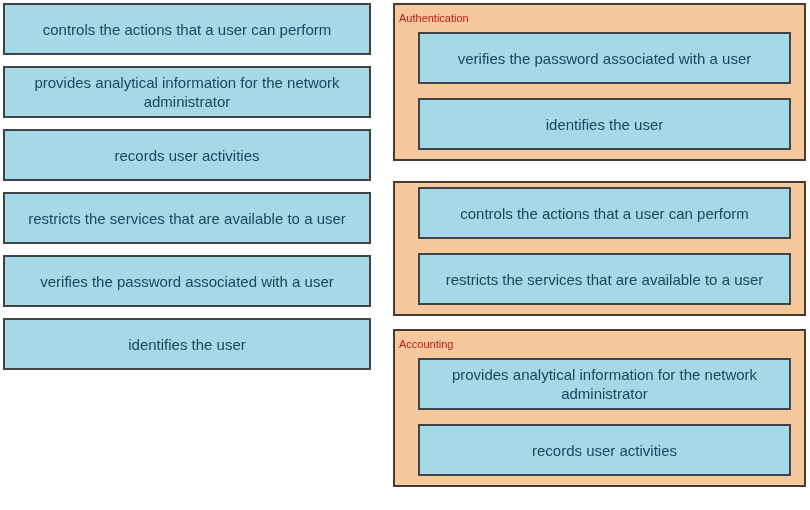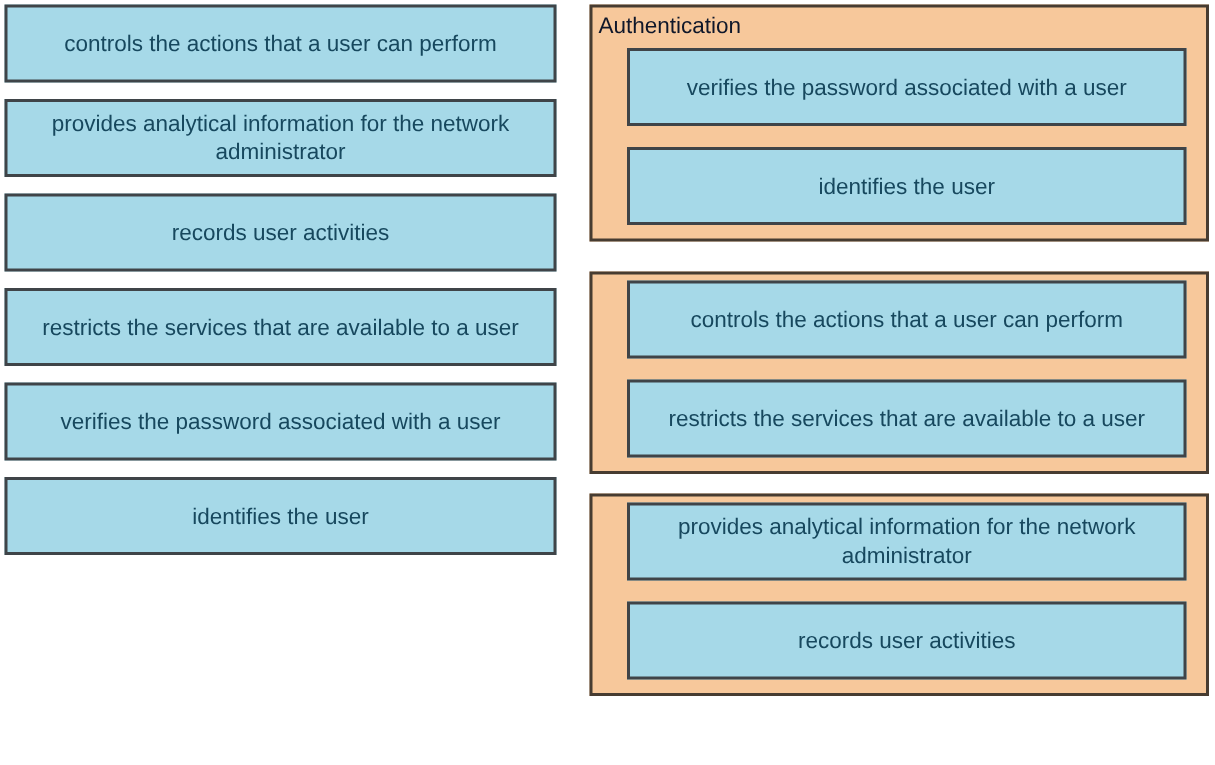--- a/index.html
+++ b/index.html
@@ -55,22 +55,22 @@
     box-sizing: border-box;
     border: 2px solid #473c31;
     background: #f7c89b;
     padding: 4px 13px 9px 23px;
   }
   .panel-auth  { margin-bottom: 20px; }
   .panel-authz { margin-bottom: 13px; }
   .panel-title {
     margin-left: -19px;
     margin-bottom: 5px;
-    color: #0f172a;
-    font-size: 15px;
+    color: #b91c1c;
+    font-size: 11px;
     line-height: 18px;
   }
   .slot {
     box-sizing: border-box;
     min-height: 52px;
     border: 2px solid #3f4448;
     background: #a6d9e8;
     color: #17485e;
     font-size: 15px;
     line-height: 19px;
@@ -103,19 +103,20 @@
       <div class="slot">verifies the password associated with a user</div>
       <div class="slot">identifies the user</div>
     </div>
 
     <div class="panel panel-authz">
       <div class="slot">controls the actions that a user can perform</div>
       <div class="slot">restricts the services that are available to a user</div>
     </div>
 
     <div class="panel panel-acct">
+      <div class="panel-title">Accounting</div>
       <div class="slot">provides analytical information for the network administrator</div>
       <div class="slot">records user activities</div>
     </div>
 
   </div>
 
 </div>
 
 </body></html>

